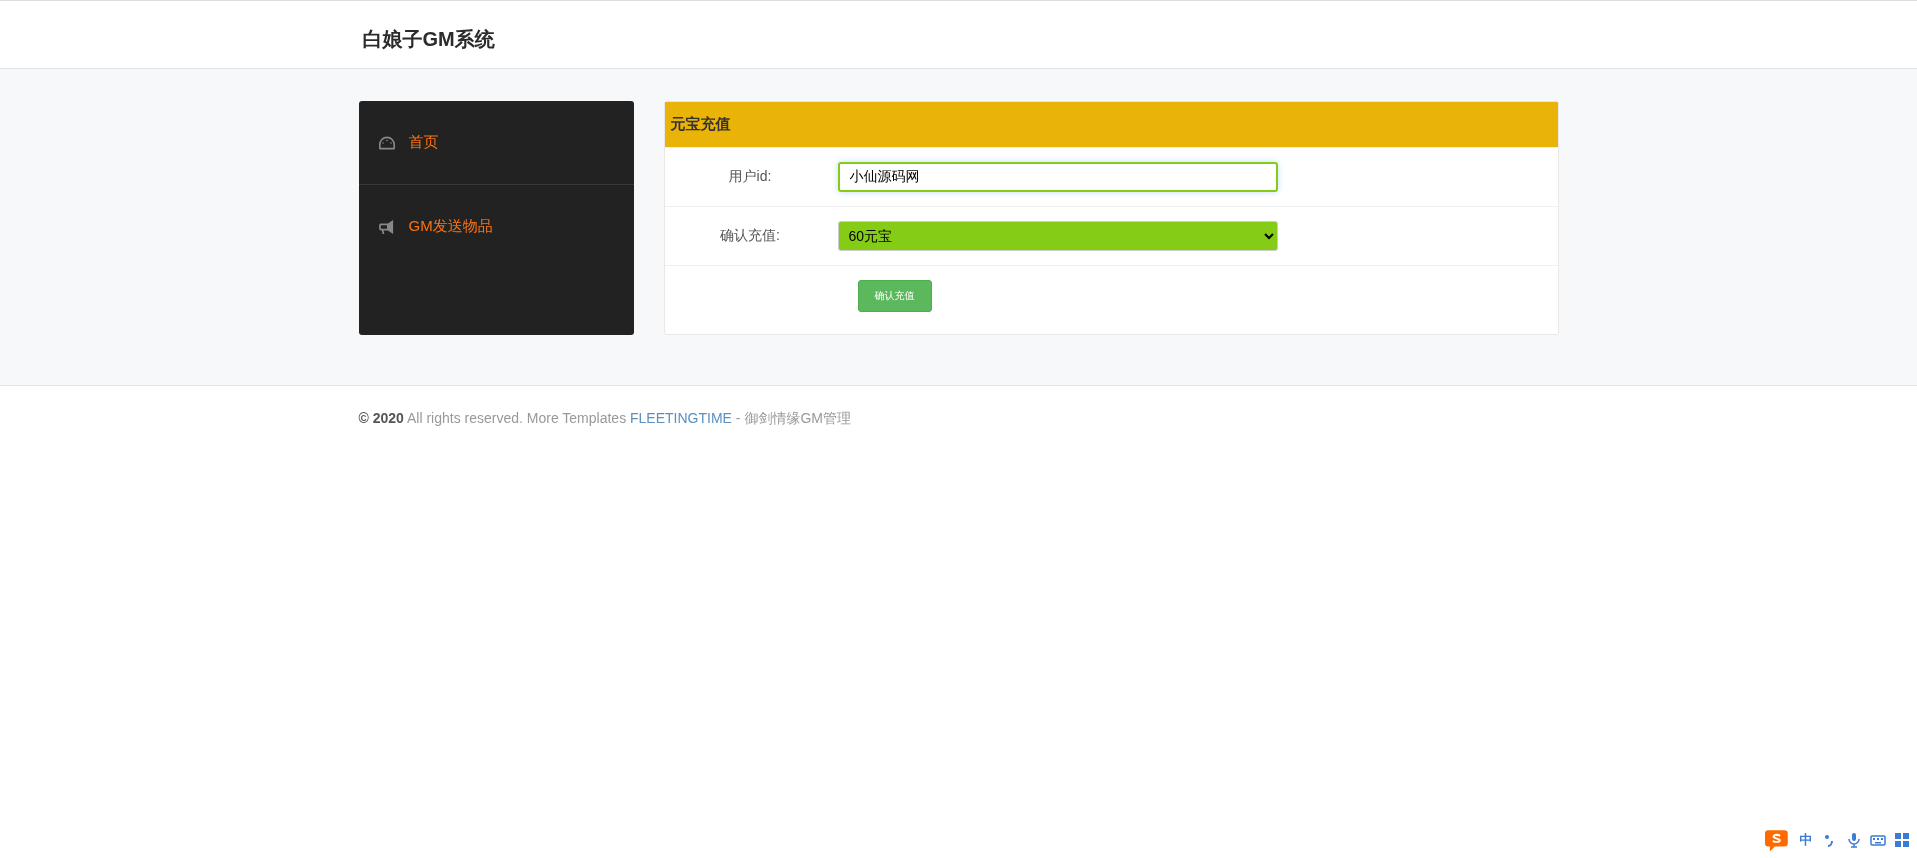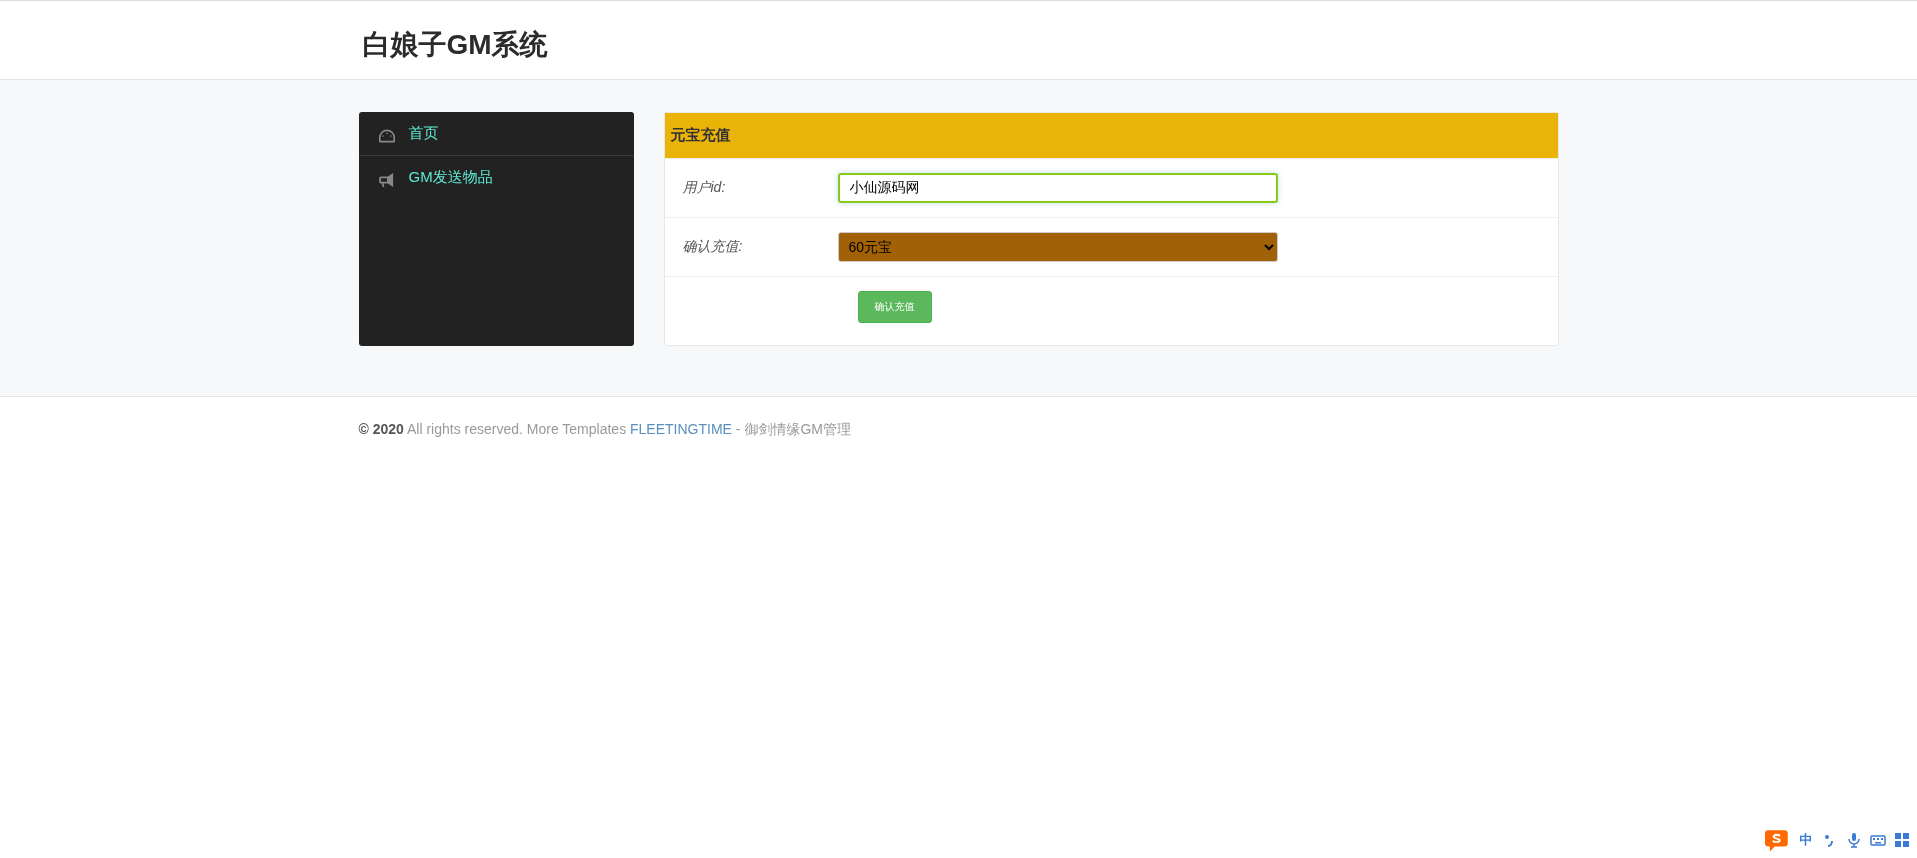--- a/index.html
+++ b/index.html
@@ -12,21 +12,21 @@
     .header-wrap {
       background: #fff;
       border-top: 1px solid #ddd;
     }
     .header {
       max-width: 1200px;
       margin: 0 auto;
       padding: 25px 0 15px 0;
     }
     .brand {
-      font-size: 28px;
+      font-size: 20px;
       font-weight: bold;
       color: #2b2b2b;
       padding-left: 4px;
     }
     .topnav-wrap {
       background: #fff;
     }
     .topnav {
       max-width: 1200px;
       margin: 0 auto;
@@ -53,23 +53,23 @@
       gap: 30px;
     }
     .sidebar {
       width: 275px;
       background: #222;
       border-radius: 3px;
       overflow: hidden;
     }
     .sidebar-item {
       display: flex;
-      align-items: flex-end;
-      padding: 12px 18px;
-      color: #5eead4;
+      align-items: center;
+      padding: 32px 18px;
+      color: #f97316;
       border-bottom: 1px solid #393939;
       cursor: pointer;
       text-decoration: none;
     }
     .sidebar-item:last-child { border-bottom: none; }
     .sidebar-icon {
       width: 20px;
       height: 14px;
       margin-right: 12px;
       display: inline-flex;
@@ -96,45 +96,44 @@
     }
     .form-row {
       display: flex;
       align-items: center;
       padding: 14px 18px;
       border-bottom: 1px solid #f0f0f0;
     }
     .form-row:last-of-type { border-bottom: none; }
     .form-label {
       width: 155px;
-      text-align: left;
+      text-align: center;
       padding-right: 20px;
       color: #555;
       font-size: 14px;
-      font-style: italic;
     }
     .form-control-wrap { flex: 1; max-width: 440px; }
     .form-input {
       width: 100%;
       height: 30px;
       padding: 4px 10px;
       border: 2px solid #84cc16;
       border-radius: 3px;
       font-size: 14px;
       box-shadow: 0 0 6px rgba(102,175,233,.4);
       outline: none;
     }
     .form-select {
       width: 100%;
       height: 30px;
       padding: 4px 6px;
       border: 1px solid #ccc;
       border-radius: 3px;
       font-size: 14px;
-      background: #a16207;
+      background: #84cc16;
     }
     .form-actions {
       padding: 14px 18px 22px 193px;
     }
     .btn-submit {
       background: #5cb85c;
       color: #fff;
       border: 1px solid #4cae4c;
       border-radius: 3px;
       padding: 8px 16px;

